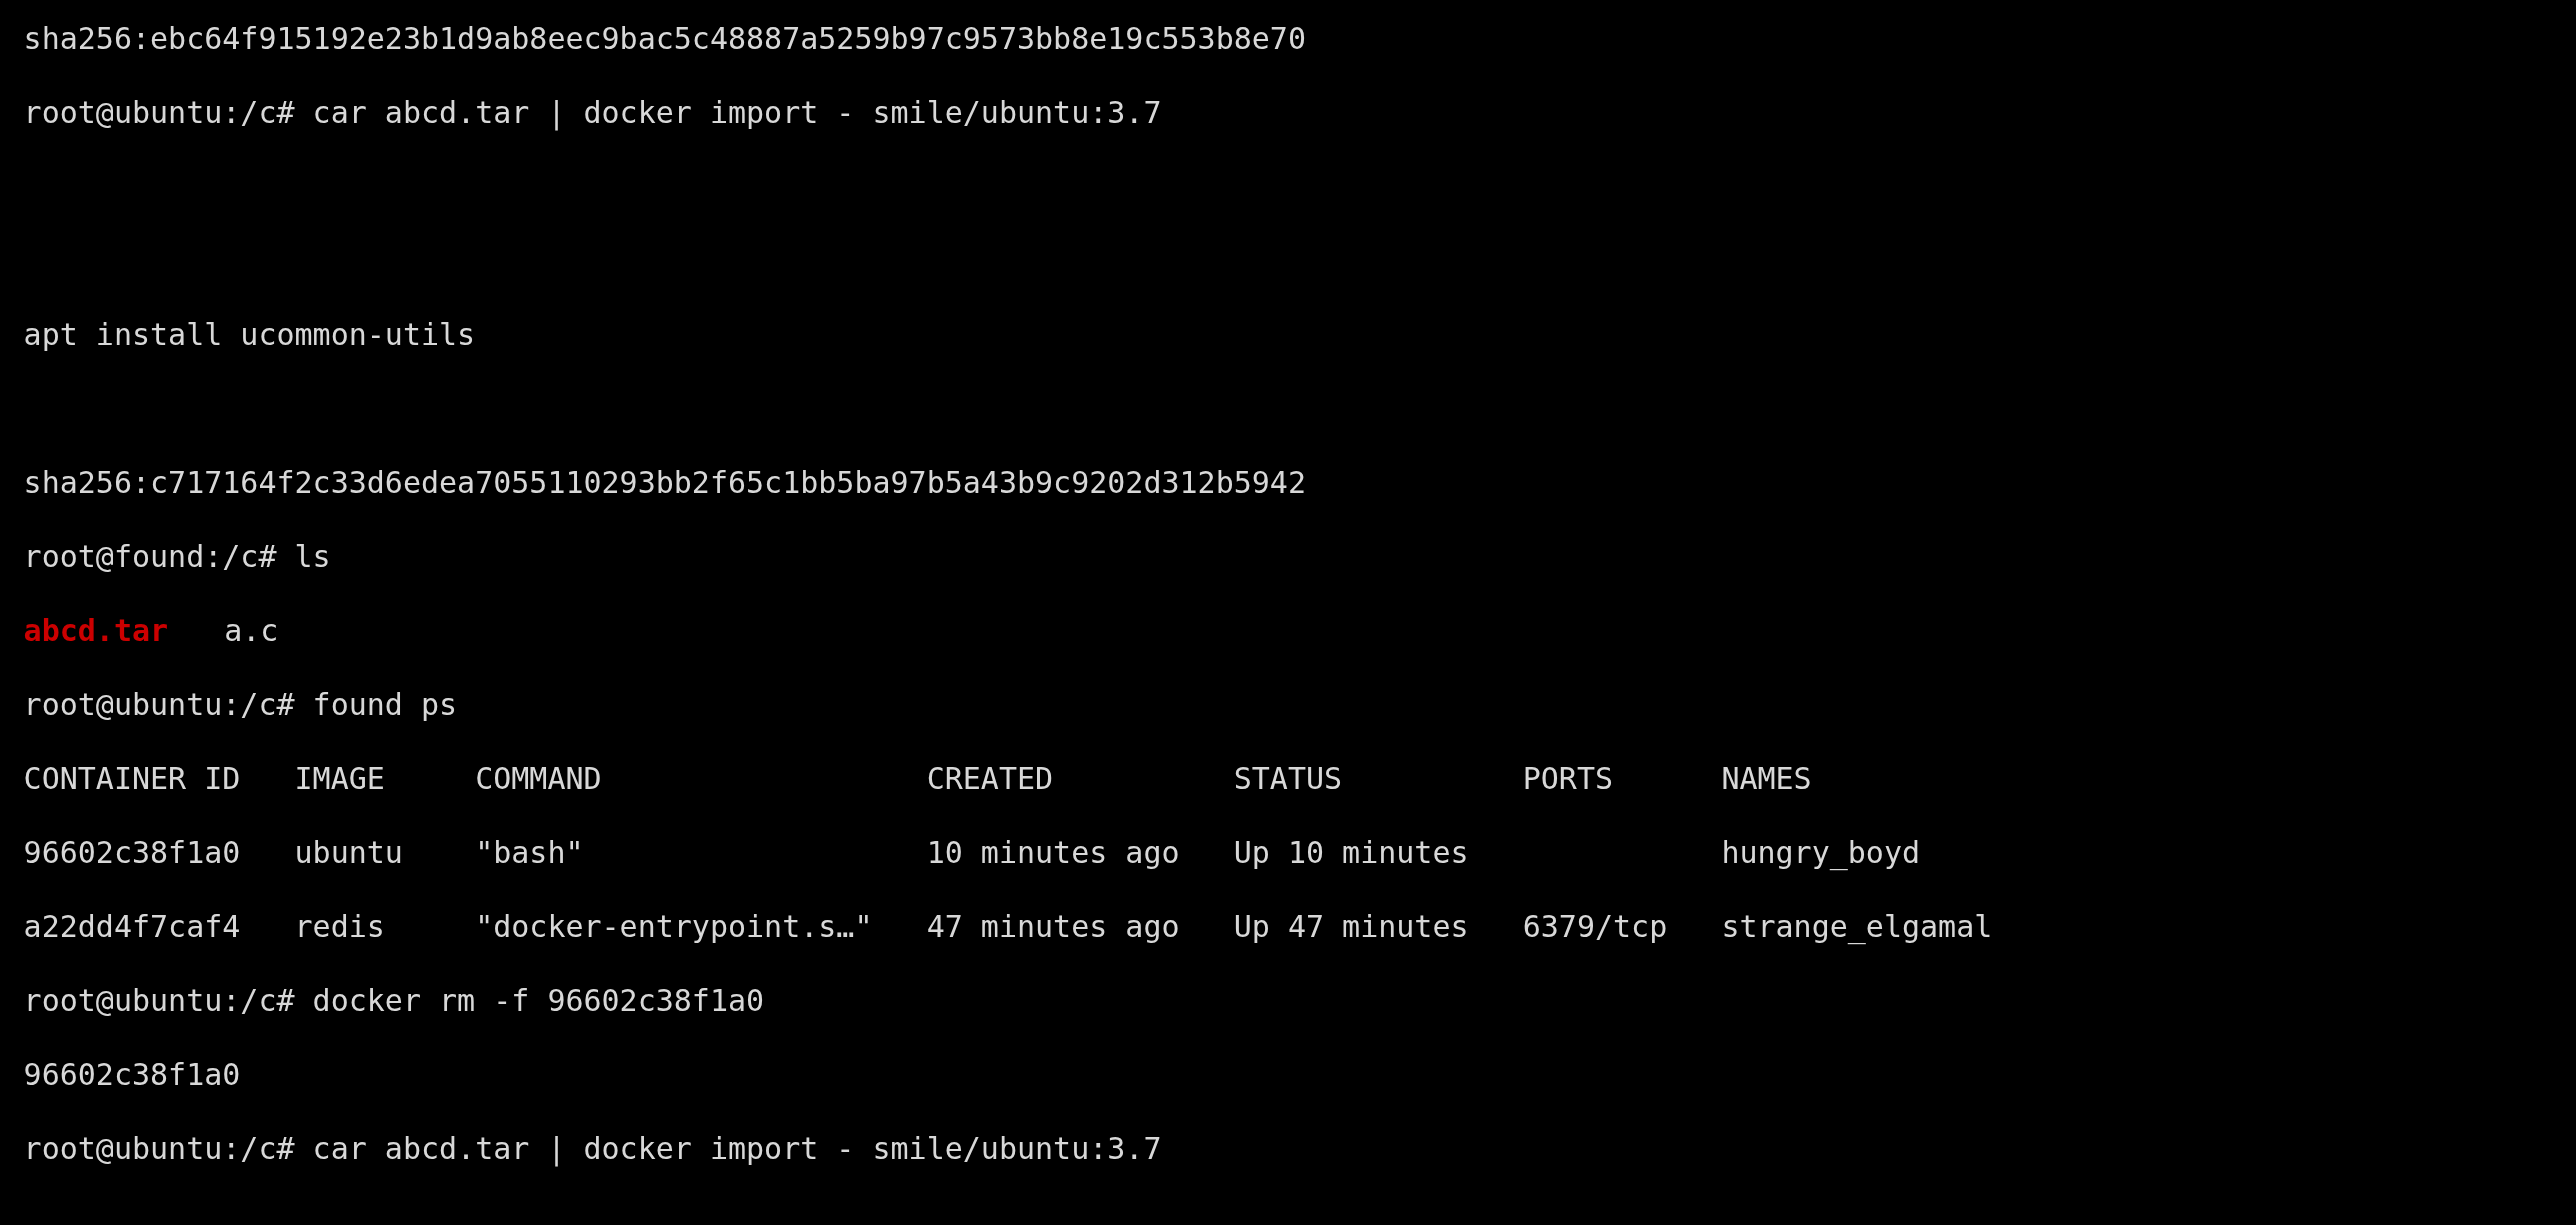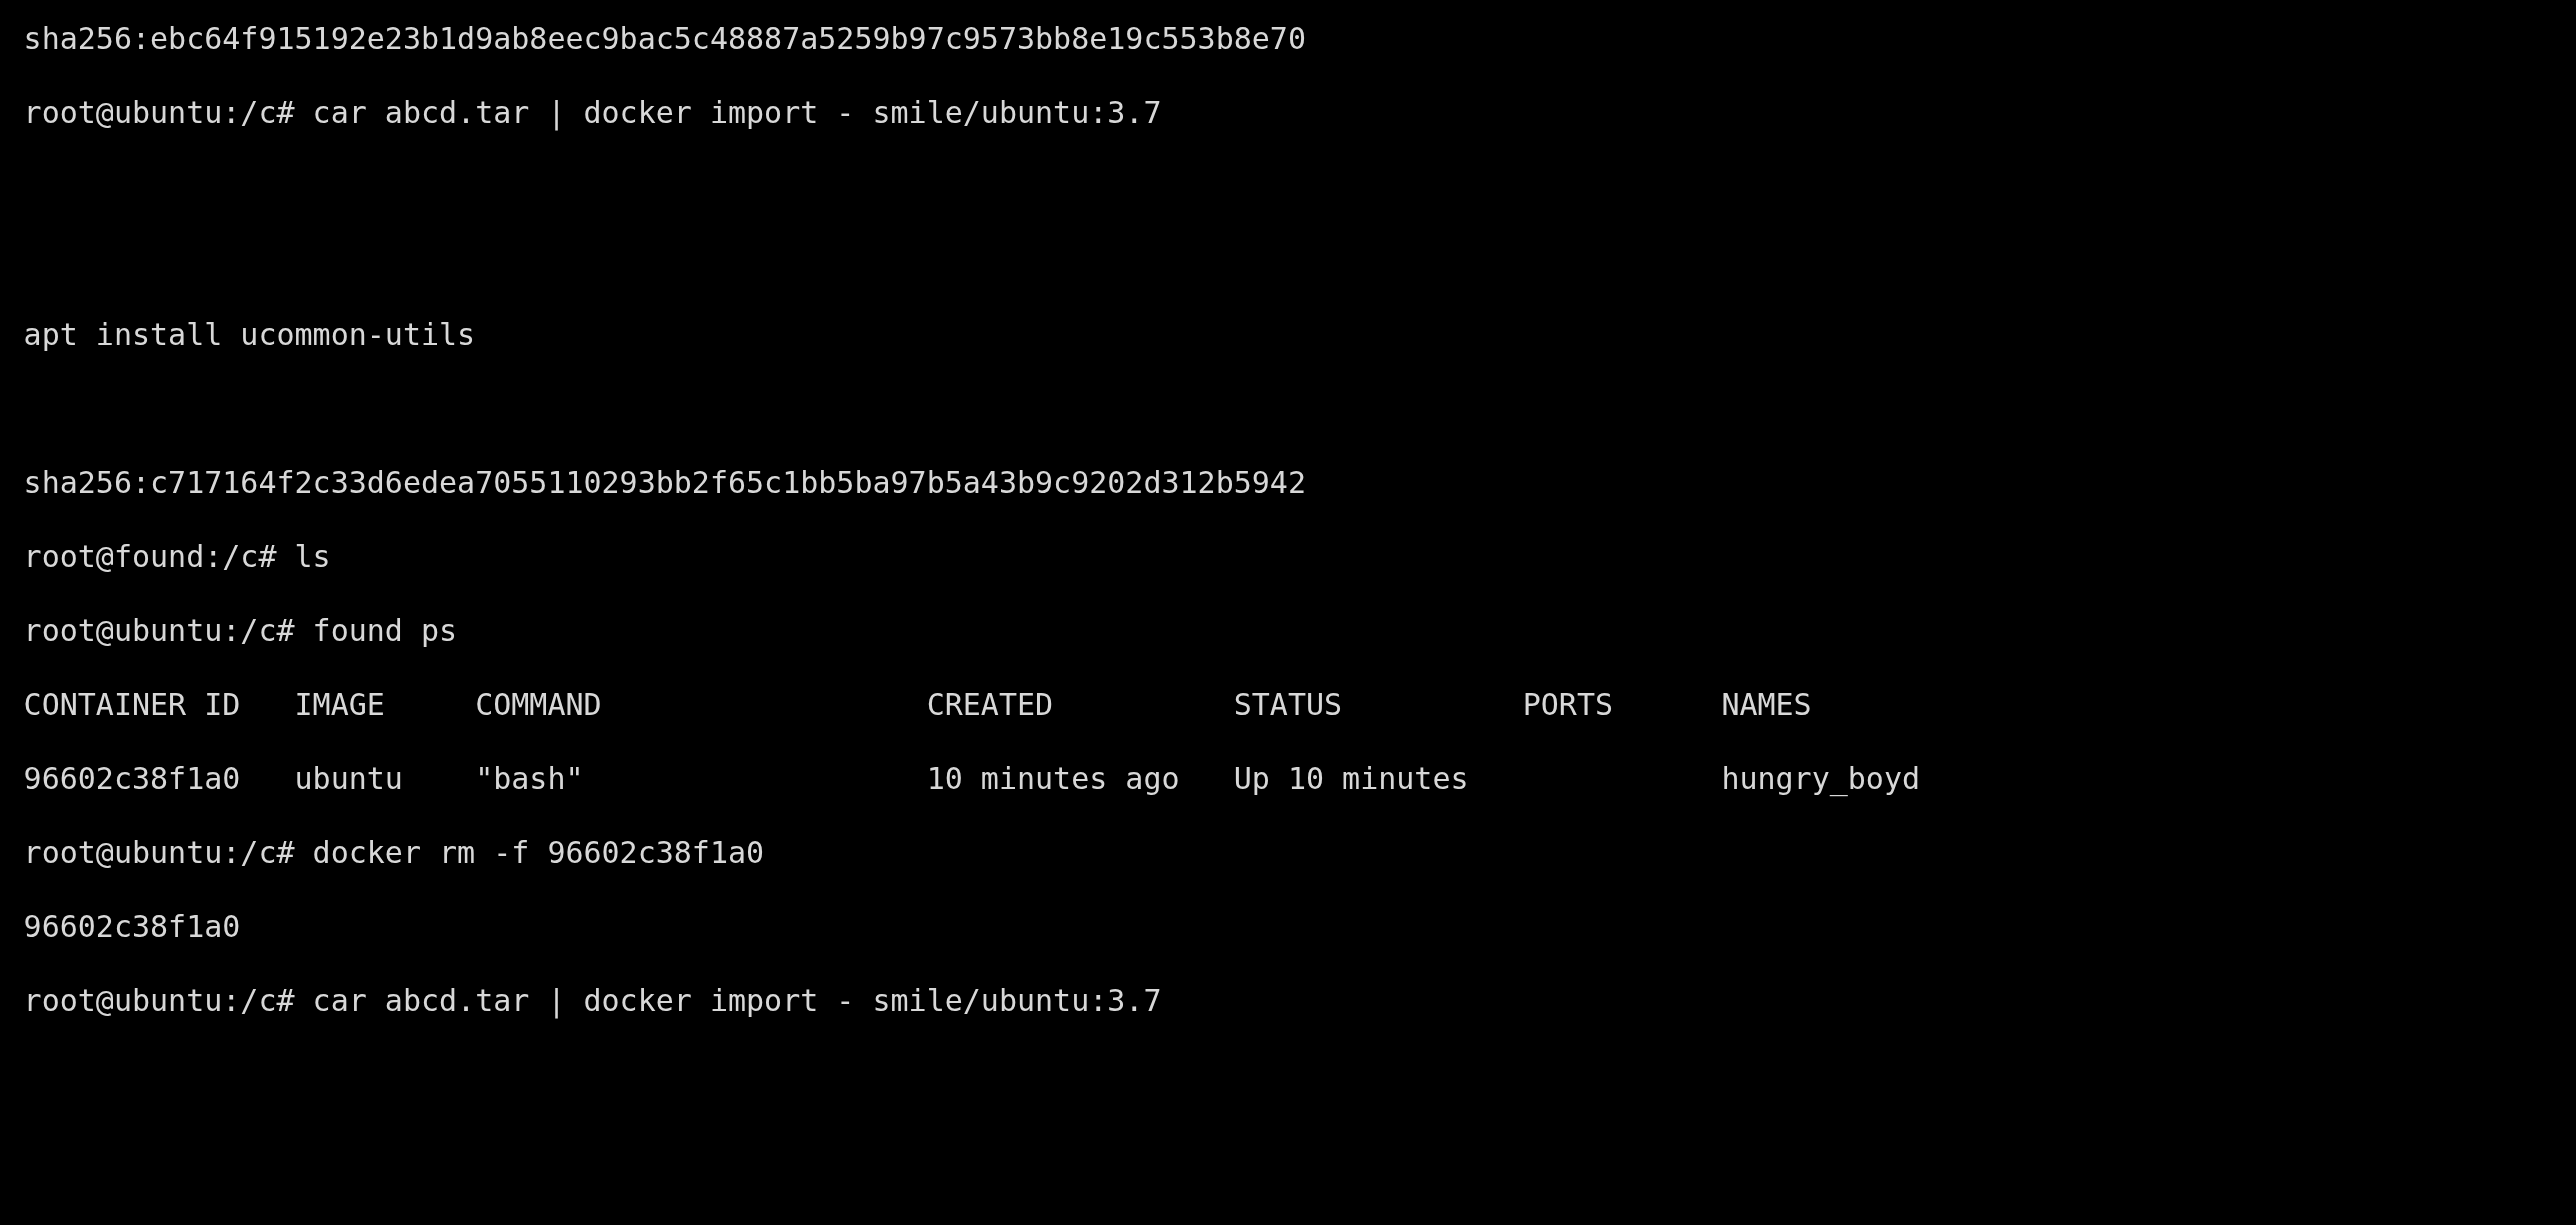--- a/index.html
+++ b/index.html
@@ -47,23 +47,25 @@
 <body>
 
 <div id="terminal"><span class="line"><span class="seg c-default">sha256:ebc64f915192e23b1d9ab8eec9bac5c48887a5259b97c9573bb8e19c553b8e70</span></span>
 <span class="line"><span class="seg c-default">root@ubuntu:/c# car abcd.tar | docker import - smile/ubuntu:3.7</span></span>
 <span class="line blank"><span class="seg c-default"></span></span>
 <span class="line blank"><span class="seg c-default"></span></span>
 <span class="line"><span class="seg c-default">apt install ucommon-utils</span></span>
 <span class="line blank"><span class="seg c-default"></span></span>
 <span class="line"><span class="seg c-default">sha256:c717164f2c33d6edea7055110293bb2f65c1bb5ba97b5a43b9c9202d312b5942</span></span>
 <span class="line"><span class="seg c-default">root@found:/c# ls</span></span>
+<span class="line"><span class="seg c-red">abcd.tar</span><span class="seg c-default">  a.c</span></span>
 <span class="line"><span class="seg c-default">root@ubuntu:/c# found ps</span></span>
 <span class="line"><span class="seg c-default">CONTAINER ID   IMAGE     COMMAND                  CREATED          STATUS          PORTS      NAMES</span></span>
 <span class="line"><span class="seg c-default">96602c38f1a0   ubuntu    "bash"                   10 minutes ago   Up 10 minutes              hungry_boyd</span></span>
+<span class="line"><span class="seg c-default">a22dd4f7caf4   redis     "docker-entrypoint.s…"   47 minutes ago   Up 47 minutes   6379/tcp   strange_elgamal</span></span>
 <span class="line"><span class="seg c-default">root@ubuntu:/c# docker rm -f 96602c38f1a0</span></span>
 <span class="line"><span class="seg c-default">96602c38f1a0</span></span>
 <span class="line"><span class="seg c-default">root@ubuntu:/c# car abcd.tar | docker import - smile/ubuntu:3.7</span></span>
 
 
 
 
 
 
 

